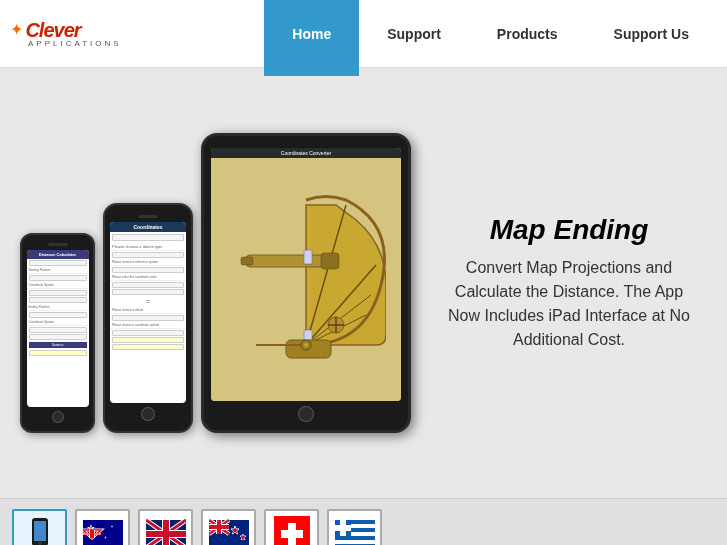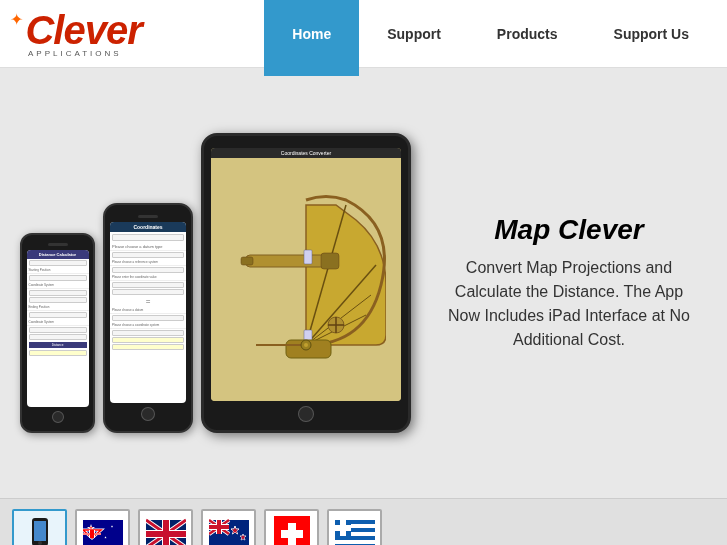--- a/index.html
+++ b/index.html
@@ -279,21 +279,21 @@
     }
   </style>
 </head>
 <body>
 
 <div id="header">
   <div id="logo-area">
     <div class="logo-clever">
       <div style="display:flex; align-items:flex-start;">
         <span class="logo-star">✦</span>
-        <span class="clever-text" style="color:#cc2200; font-size:40px; font-weight:900; font-family:Arial Black, Arial, sans-serif; font-style:italic;">Clever</span>
+        <span class="clever-text" style="color:#cc2200; font-size:20px; font-weight:900; font-family:Arial Black, Arial, sans-serif; font-style:italic;">Clever</span>
       </div>
       <span class="logo-applications" style="font-size:8px; letter-spacing:3px; color:#555; margin-left:18px;">APPLICATIONS</span>
     </div>
   </div>
   <nav>
     <a class="nav-item active">Home</a>
     <a class="nav-item">Support</a>
     <a class="nav-item">Products</a>
     <a class="nav-item">Support Us</a>
   </nav>
@@ -401,21 +401,21 @@
             <circle cx="80" cy="160" r="5" fill="#9a8020" stroke="#605010" stroke-width="1"></circle>
             <circle cx="80" cy="160" r="2" fill="#c0a030"></circle>
           </svg>
         </div>
       </div>
       <div class="home-btn"></div>
     </div>
   </div>
 
   <div id="text-panel">
-    <h2>Map Clever</h2>
+    <h2>Map Ending</h2>
     <p>Convert Map Projections and Calculate the Distance. The App Now Includes iPad Interface at No Additional Cost.</p>
   </div>
 </div>
 
 <div id="thumbnails">
 
   <div class="thumb active">
     <svg viewBox="0 0 40 36">
       <rect x="12" y="2" width="16" height="28" rx="3" fill="#1a1a1a"></rect>
       <rect x="14" y="5" width="12" height="20" fill="#4488cc"></rect>

